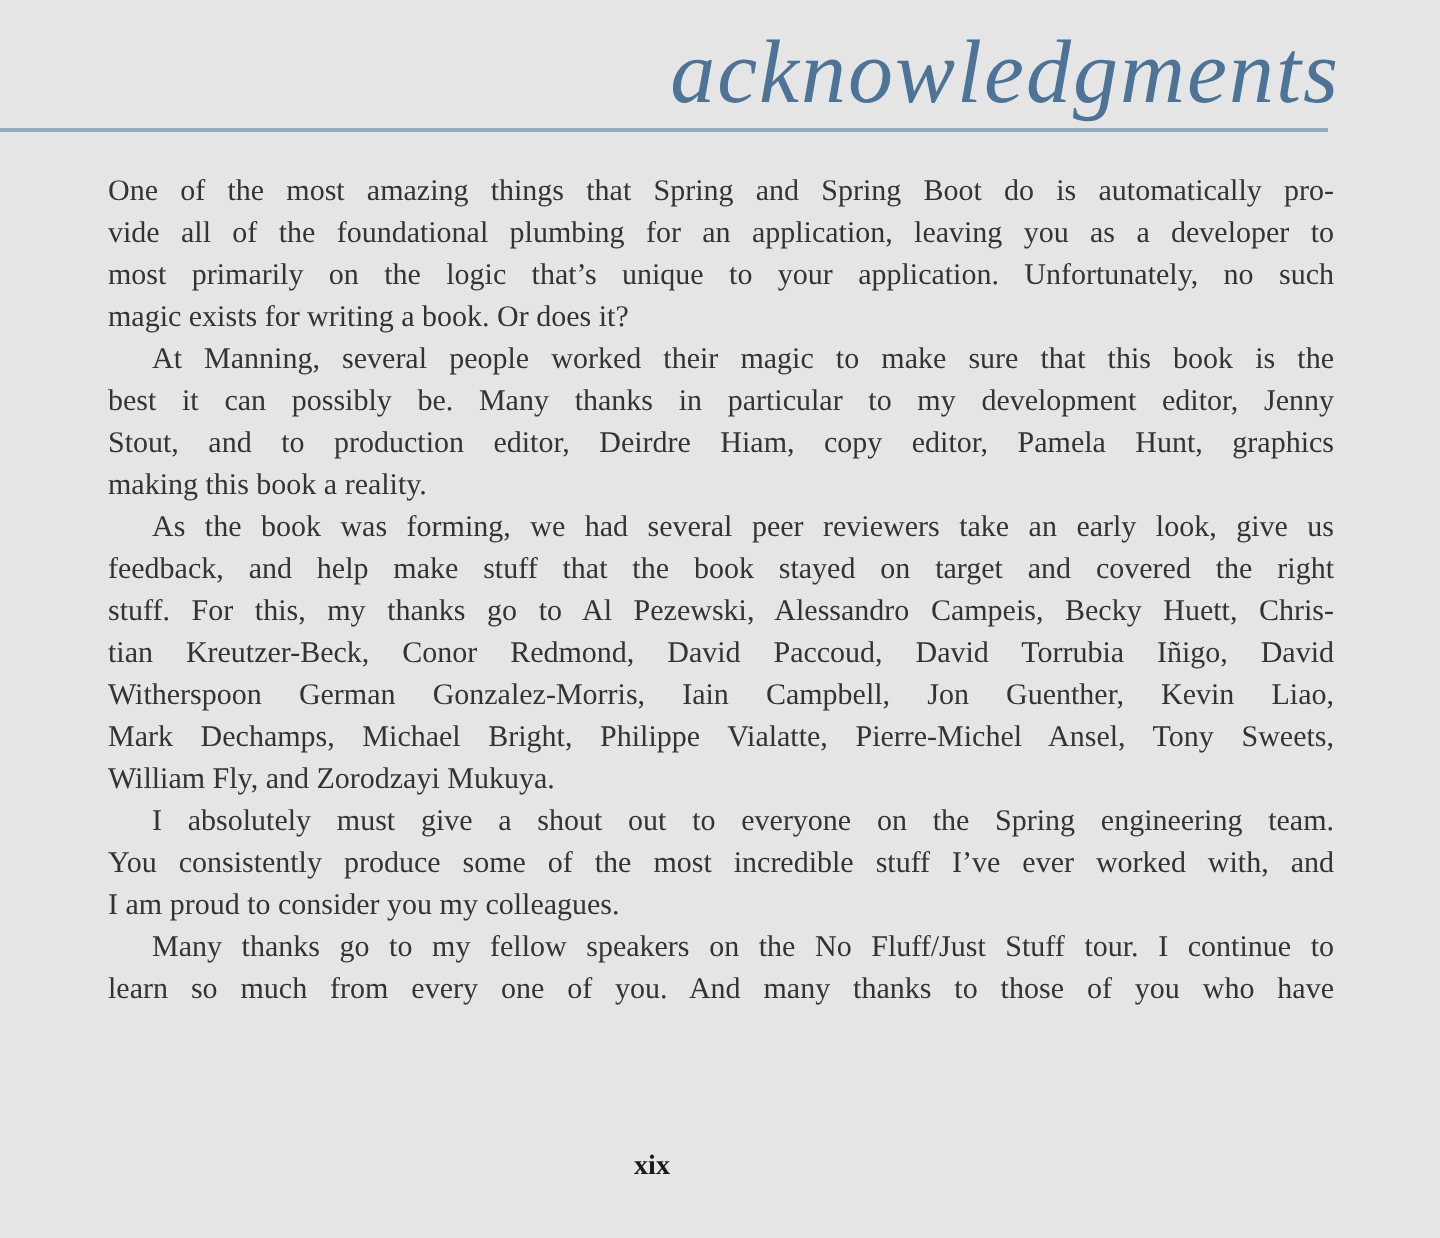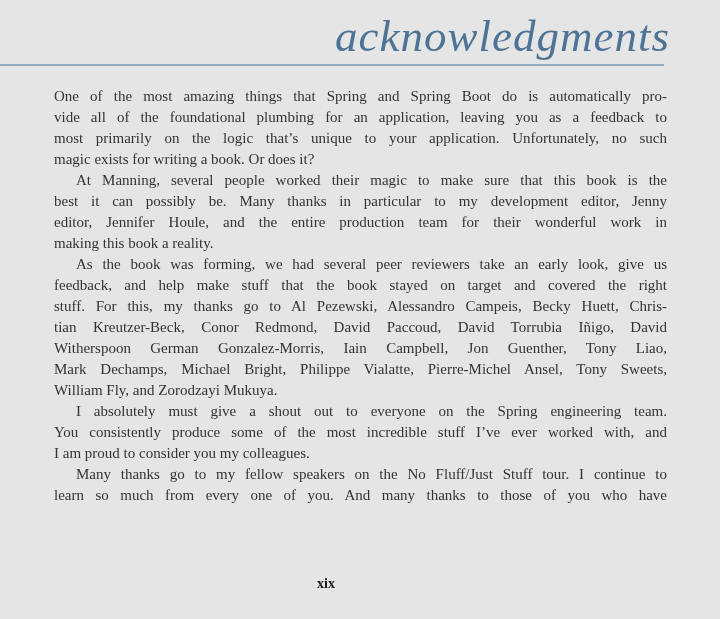--- a/index.html
+++ b/index.html
@@ -60,36 +60,36 @@
 </style>
 </head>
 <body>
 
 <div class="page">
   <div class="title">acknowledgments</div>
   <div class="rule"></div>
   <div class="body-text">
       <div>
         <div class="line">One of the most amazing things that Spring and Spring Boot do is automatically pro-</div>
-        <div class="line">vide all of the foundational plumbing for an application, leaving you as a feedback to</div>
+        <div class="line">vide all of the foundational plumbing for an application, leaving you as a developer to</div>
         <div class="line">most primarily on the logic that’s unique to your application. Unfortunately, no such</div>
         <div class="line para-end">magic exists for writing a book. Or does it?</div>
       </div>
       <div>
         <div class="line indent-first">At Manning, several people worked their magic to make sure that this book is the</div>
         <div class="line">best it can possibly be. Many thanks in particular to my development editor, Jenny</div>
-        <div class="line">editor, Jennifer Houle, and the entire production team for their wonderful work in</div>
+        <div class="line">Stout, and to production editor, Deirdre Hiam, copy editor, Pamela Hunt, graphics</div>
         <div class="line para-end">making this book a reality.</div>
       </div>
       <div>
         <div class="line indent-first">As the book was forming, we had several peer reviewers take an early look, give us</div>
         <div class="line">feedback, and help make stuff that the book stayed on target and covered the right</div>
         <div class="line">stuff. For this, my thanks go to Al Pezewski, Alessandro Campeis, Becky Huett, Chris-</div>
         <div class="line">tian Kreutzer-Beck, Conor Redmond, David Paccoud, David Torrubia Iñigo, David</div>
-        <div class="line">Witherspoon German Gonzalez-Morris, Iain Campbell, Jon Guenther, Tony Liao,</div>
+        <div class="line">Witherspoon German Gonzalez-Morris, Iain Campbell, Jon Guenther, Kevin Liao,</div>
         <div class="line">Mark Dechamps, Michael Bright, Philippe Vialatte, Pierre-Michel Ansel, Tony Sweets,</div>
         <div class="line para-end">William Fly, and Zorodzayi Mukuya.</div>
       </div>
       <div>
         <div class="line indent-first">I absolutely must give a shout out to everyone on the Spring engineering team.</div>
         <div class="line">You consistently produce some of the most incredible stuff I’ve ever worked with, and</div>
         <div class="line para-end">I am proud to consider you my colleagues.</div>
       </div>
       <div>
         <div class="line indent-first">Many thanks go to my fellow speakers on the No Fluff/Just Stuff tour. I continue to</div>

